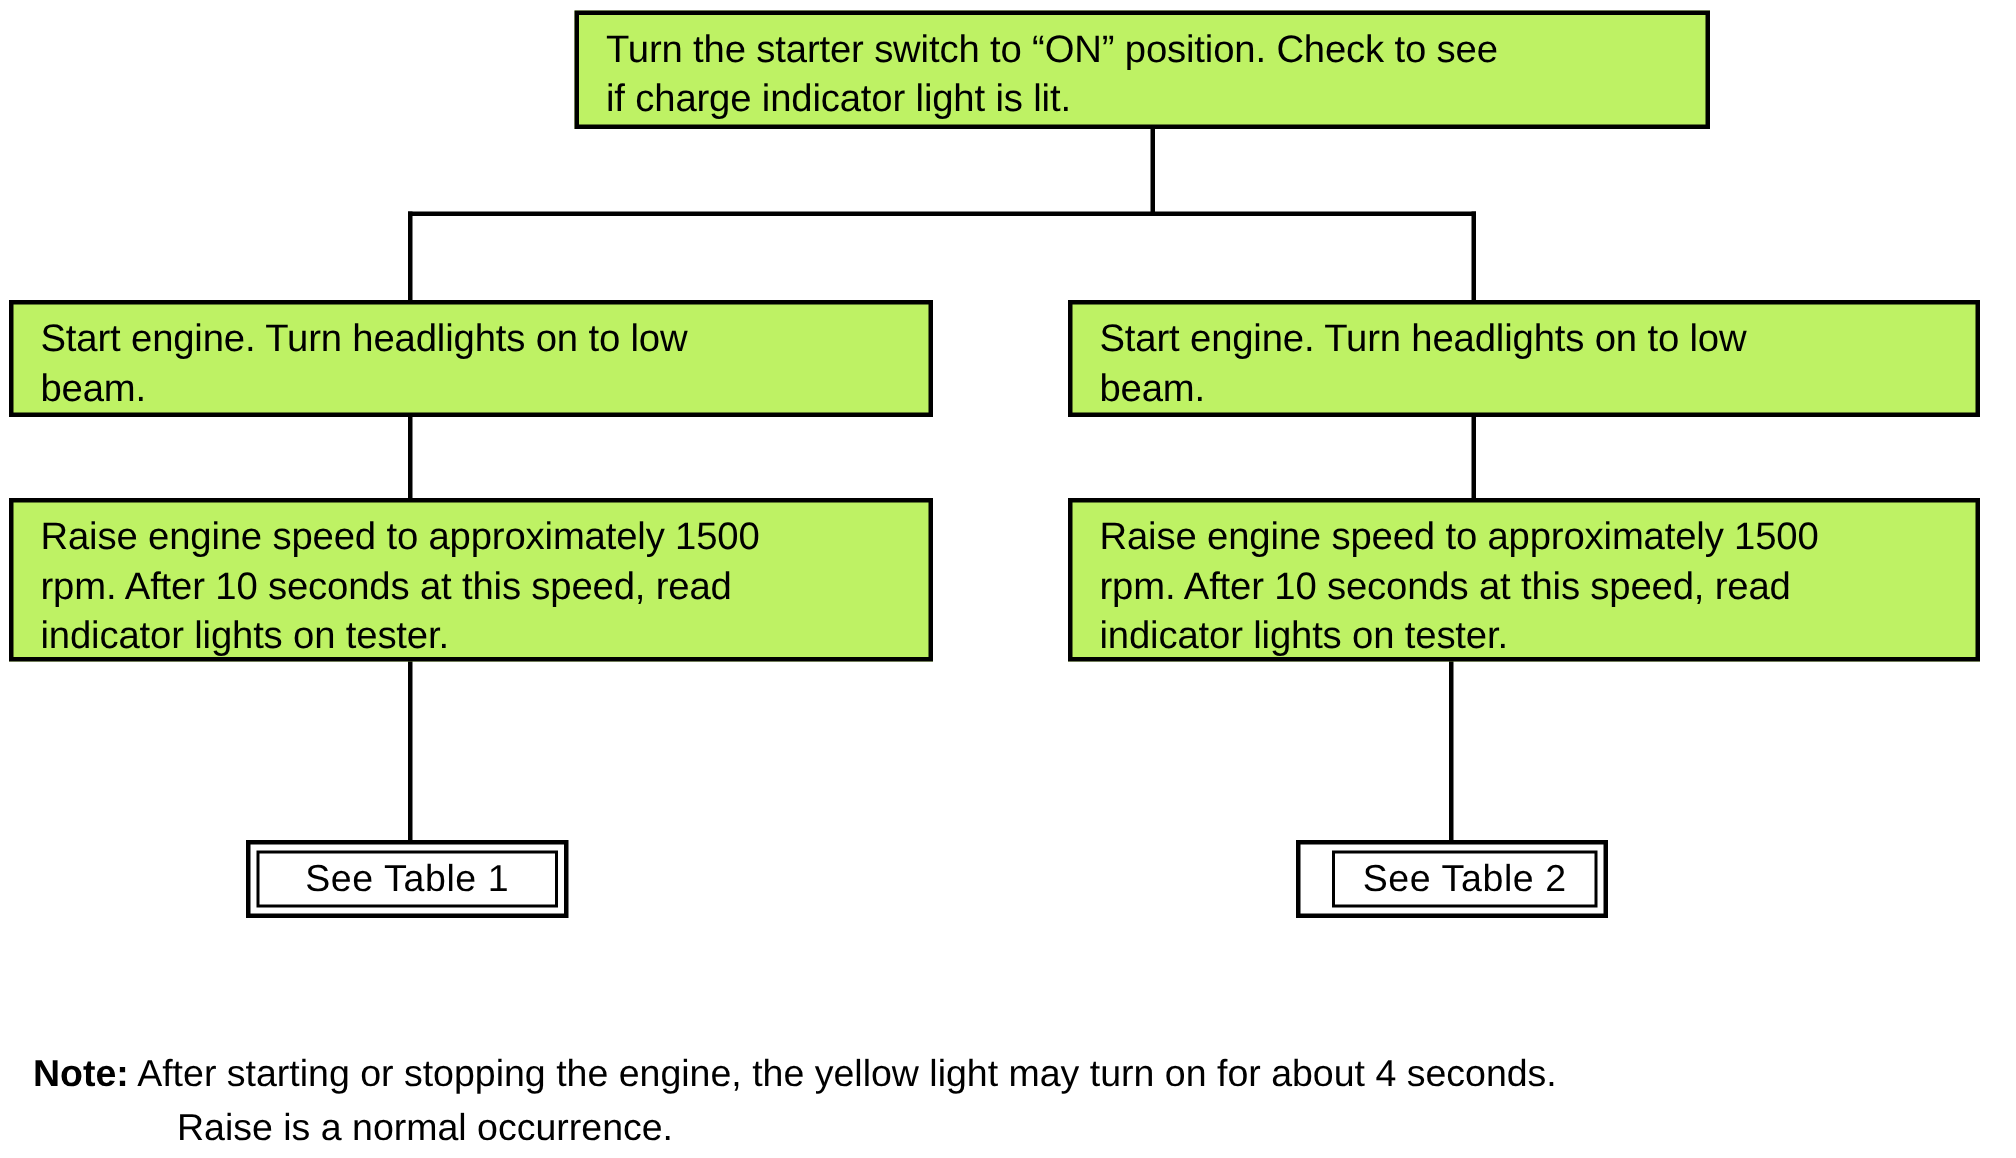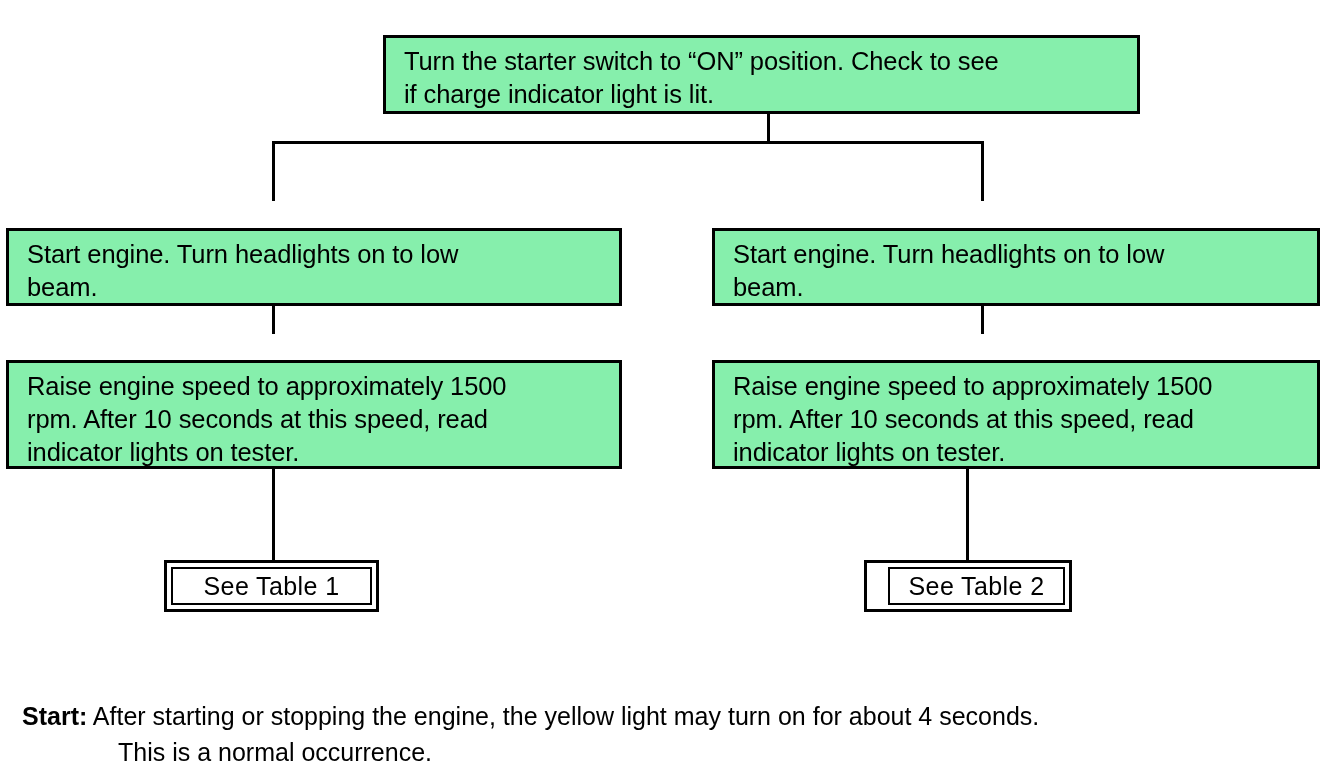--- a/index.html
+++ b/index.html
@@ -18,25 +18,24 @@
     height: 772px;
     background: #ffffff;
     overflow: hidden;
   }
 
   
   .box {
     position: absolute;
     box-sizing: border-box;
     border: 3px solid #000000;
-    background: #86efac;
+    background: #bef264;
     display: flex;
     align-items: flex-start;
     padding: 7px 0 0 18px;
-    margin-top: 28px;
   }
   .box .txt {
     font-size: 25.5px;
     line-height: 33px;
     letter-spacing: -0.1px;
     white-space: pre-line;
     text-align: left;
   }
 
   #box-top      { left: 383px; top: 7px;   width: 757px; height: 79px; }
@@ -158,17 +157,17 @@
 indicator lights on tester.</span>
   </div>
 
   <div class="terminal" id="terminal-right">
     <div class="inner">
       <span class="txt">See Table 2</span>
     </div>
   </div>
 
   <div id="note">
-    <span class="note-line"><span class="note-label">Start:</span><span> After starting or stopping the engine, the yellow light may turn on for about 4 seconds.</span></span>
-    <span class="note-line note-indent">This is a normal occurrence.</span>
+    <span class="note-line"><span class="note-label">Note:</span><span> After starting or stopping the engine, the yellow light may turn on for about 4 seconds.</span></span>
+    <span class="note-line note-indent">Raise is a normal occurrence.</span>
   </div>
 
 </div>
 
 </body></html>

